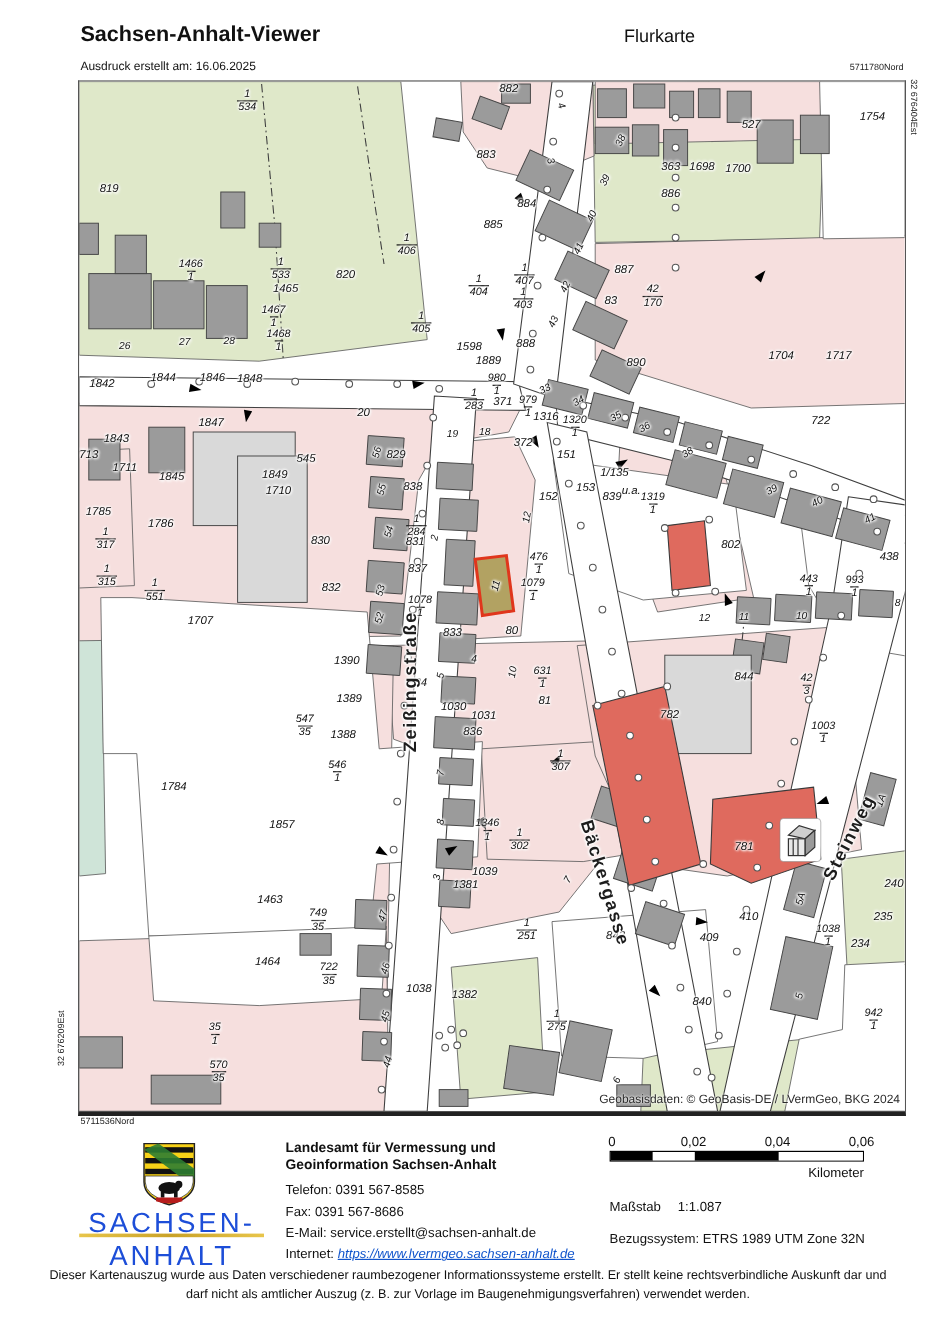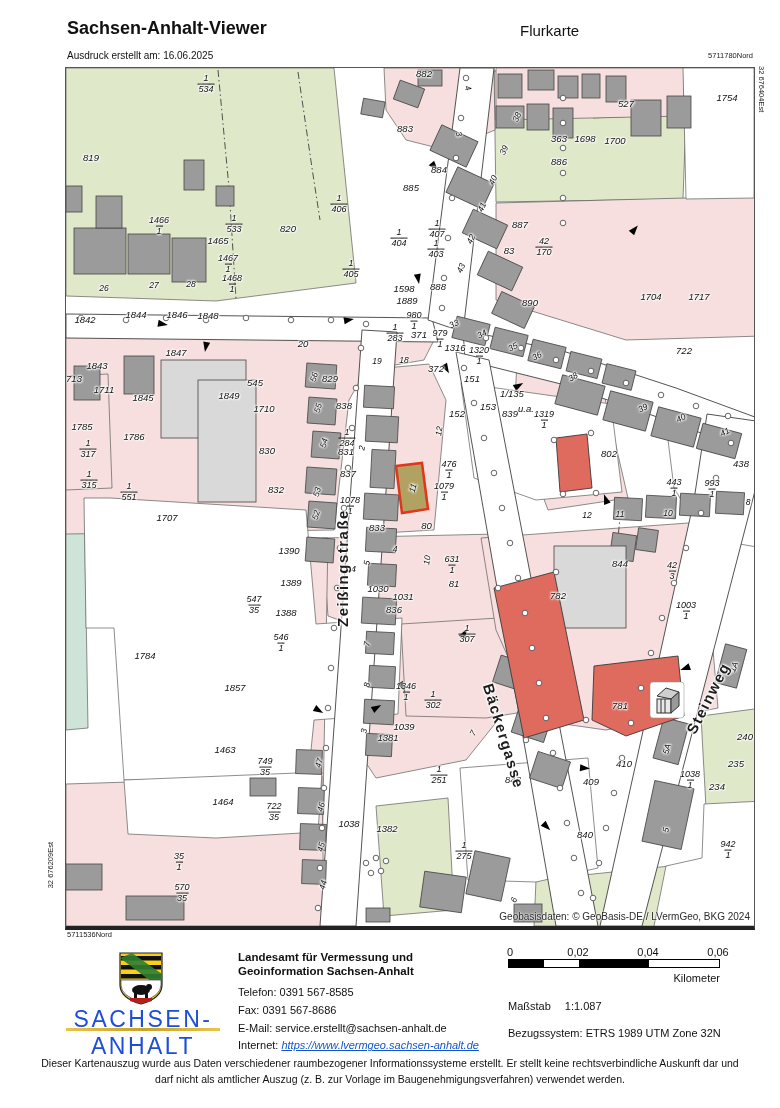--- a/index.html
+++ b/index.html
@@ -318,21 +318,21 @@
           <polygon points="0,-6 3.5,4 -3.5,4" fill="#000" transform="translate(620 600) rotate(250)"></polygon>
         </g>
     </svg>
     <div id="map-labels">
         <div class="mlabel" style="left: 25px; top: 90px; transform: translate(-50%, -50%);">819</div>
         <div class="mlabel" style="left: 222px; top: 161px; transform: translate(-50%, -50%);">820</div>
         <div class="mlabel" style="left: 358px; top: 6px; transform: translate(-50%, -50%);">882</div>
         <div class="mlabel" style="left: 339px; top: 61px; transform: translate(-50%, -50%);">883</div>
         <div class="mlabel" style="left: 373px; top: 102px; transform: translate(-50%, -50%);">884</div>
         <div class="mlabel" style="left: 345px; top: 120px; transform: translate(-50%, -50%);">885</div>
-        <div class="mlabel" style="left: 338px; top: 221px; transform: translate(-50%, -50%); text-align: right;">1598</div>
+        <div class="mlabel" style="left: 325px; top: 221px; transform: translate(-50%, -50%); text-align: right;">1598</div>
         <div class="mlabel" style="left: 341px; top: 233px; transform: translate(-50%, -50%);">1889</div>
         <div class="mlabel" style="left: 372px; top: 219px; transform: translate(-50%, -50%);">888</div>
         <div class="mlabel" style="left: 353px; top: 267px; transform: translate(-50%, -50%);">371</div>
         <div class="mlabel" style="left: 389px; top: 280px; transform: translate(-50%, -50%);">1316</div>
         <div class="mlabel" style="left: 370px; top: 301px; transform: translate(-50%, -50%);">372</div>
         <div class="mlabel" style="left: 406px; top: 311px; transform: translate(-50%, -50%);">151</div>
         <div class="mlabel" style="left: 446px; top: 326px; transform: translate(-50%, -50%);">1/135</div>
         <div class="mlabel" style="left: 422px; top: 339px; transform: translate(-50%, -50%);">153</div>
         <div class="mlabel" style="left: 391px; top: 346px; transform: translate(-50%, -50%);">152</div>
         <div class="mlabel" style="left: 444px; top: 346px; transform: translate(-50%, -50%);">839</div>
@@ -354,21 +354,21 @@
         <div class="mlabel" style="left: 19px; top: 252px; transform: translate(-50%, -50%);">1842</div>
         <div class="mlabel" style="left: 70px; top: 247px; transform: translate(-50%, -50%);">1844</div>
         <div class="mlabel" style="left: 111px; top: 247px; transform: translate(-50%, -50%);">1846</div>
         <div class="mlabel" style="left: 142px; top: 248px; transform: translate(-50%, -50%);">1848</div>
         <div class="mlabel" style="left: 31px; top: 298px; transform: translate(-50%, -50%);">1843</div>
         <div class="mlabel" style="left: 110px; top: 285px; transform: translate(-50%, -50%);">1847</div>
         <div class="mlabel" style="left: 8px; top: 311px; transform: translate(-50%, -50%);">713</div>
         <div class="mlabel" style="left: 38px; top: 322px; transform: translate(-50%, -50%);">1711</div>
         <div class="mlabel" style="left: 77px; top: 330px; transform: translate(-50%, -50%);">1845</div>
         <div class="mlabel" style="left: 163px; top: 328px; transform: translate(-50%, -50%);">1849</div>
-        <div class="mlabel" style="left: 166px; top: 341px; transform: translate(-50%, -50%); margin-left: 32px;">1710</div>
+        <div class="mlabel" style="left: 166px; top: 341px; transform: translate(-50%, -50%);">1710</div>
         <div class="mlabel" style="left: 189px; top: 315px; transform: translate(-50%, -50%);">545</div>
         <div class="mlabel" style="left: 16px; top: 359px; transform: translate(-50%, -50%);">1785</div>
         <div class="mlabel" style="left: 68px; top: 369px; transform: translate(-50%, -50%);">1786</div>
         <div class="mlabel" style="left: 101px; top: 450px; transform: translate(-50%, -50%);">1707</div>
         <div class="mlabel" style="left: 201px; top: 383px; transform: translate(-50%, -50%);">830</div>
         <div class="mlabel" style="left: 210px; top: 422px; transform: translate(-50%, -50%);">832</div>
         <div class="mlabel" style="left: 264px; top: 311px; transform: translate(-50%, -50%);">829</div>
         <div class="mlabel" style="left: 278px; top: 338px; transform: translate(-50%, -50%);">838</div>
         <div class="mlabel" style="left: 280px; top: 384px; transform: translate(-50%, -50%);">831</div>
         <div class="mlabel" style="left: 282px; top: 406px; transform: translate(-50%, -50%);">837</div>
@@ -394,21 +394,21 @@
         <div class="mlabel" style="left: 651px; top: 719px; transform: translate(-50%, -50%);">234</div>
         <div class="mlabel" style="left: 558px; top: 696px; transform: translate(-50%, -50%);">410</div>
         <div class="mlabel" style="left: 525px; top: 714px; transform: translate(-50%, -50%);">409</div>
         <div class="mlabel" style="left: 519px; top: 767px; transform: translate(-50%, -50%);">840</div>
         <div class="mlabel" style="left: 159px; top: 682px; transform: translate(-50%, -50%);">1463</div>
         <div class="mlabel" style="left: 157px; top: 734px; transform: translate(-50%, -50%);">1464</div>
         <div class="mlabel" style="left: 321px; top: 761px; transform: translate(-50%, -50%);">1382</div>
         <div class="mlabel" style="left: 283px; top: 756px; transform: translate(-50%, -50%);">1038</div>
         <div class="mlabel" style="left: 447px; top: 712px; transform: translate(-50%, -50%);">843</div>
         <div class="mlabel" style="left: 237px; top: 276px; transform: translate(-50%, -50%);">20</div>
-        <div class="mlabel" style="left: 152px; top: 173px; transform: translate(-50%, -50%);">1465</div>
+        <div class="mlabel" style="left: 172px; top: 173px; transform: translate(-50%, -50%);">1465</div>
         <div class="mlabel frac" style="left: 140px; top: 16px; transform: translate(-50%, -50%);">
           <span>1</span>
           <span class="d">534</span>
         </div>
         <div class="mlabel frac" style="left: 93px; top: 158px; transform: translate(-50%, -50%);">
           <span>1466</span>
           <span class="d">1</span>
         </div>
         <div class="mlabel frac" style="left: 168px; top: 156px; transform: translate(-50%, -50%);">
           <span>1</span>

